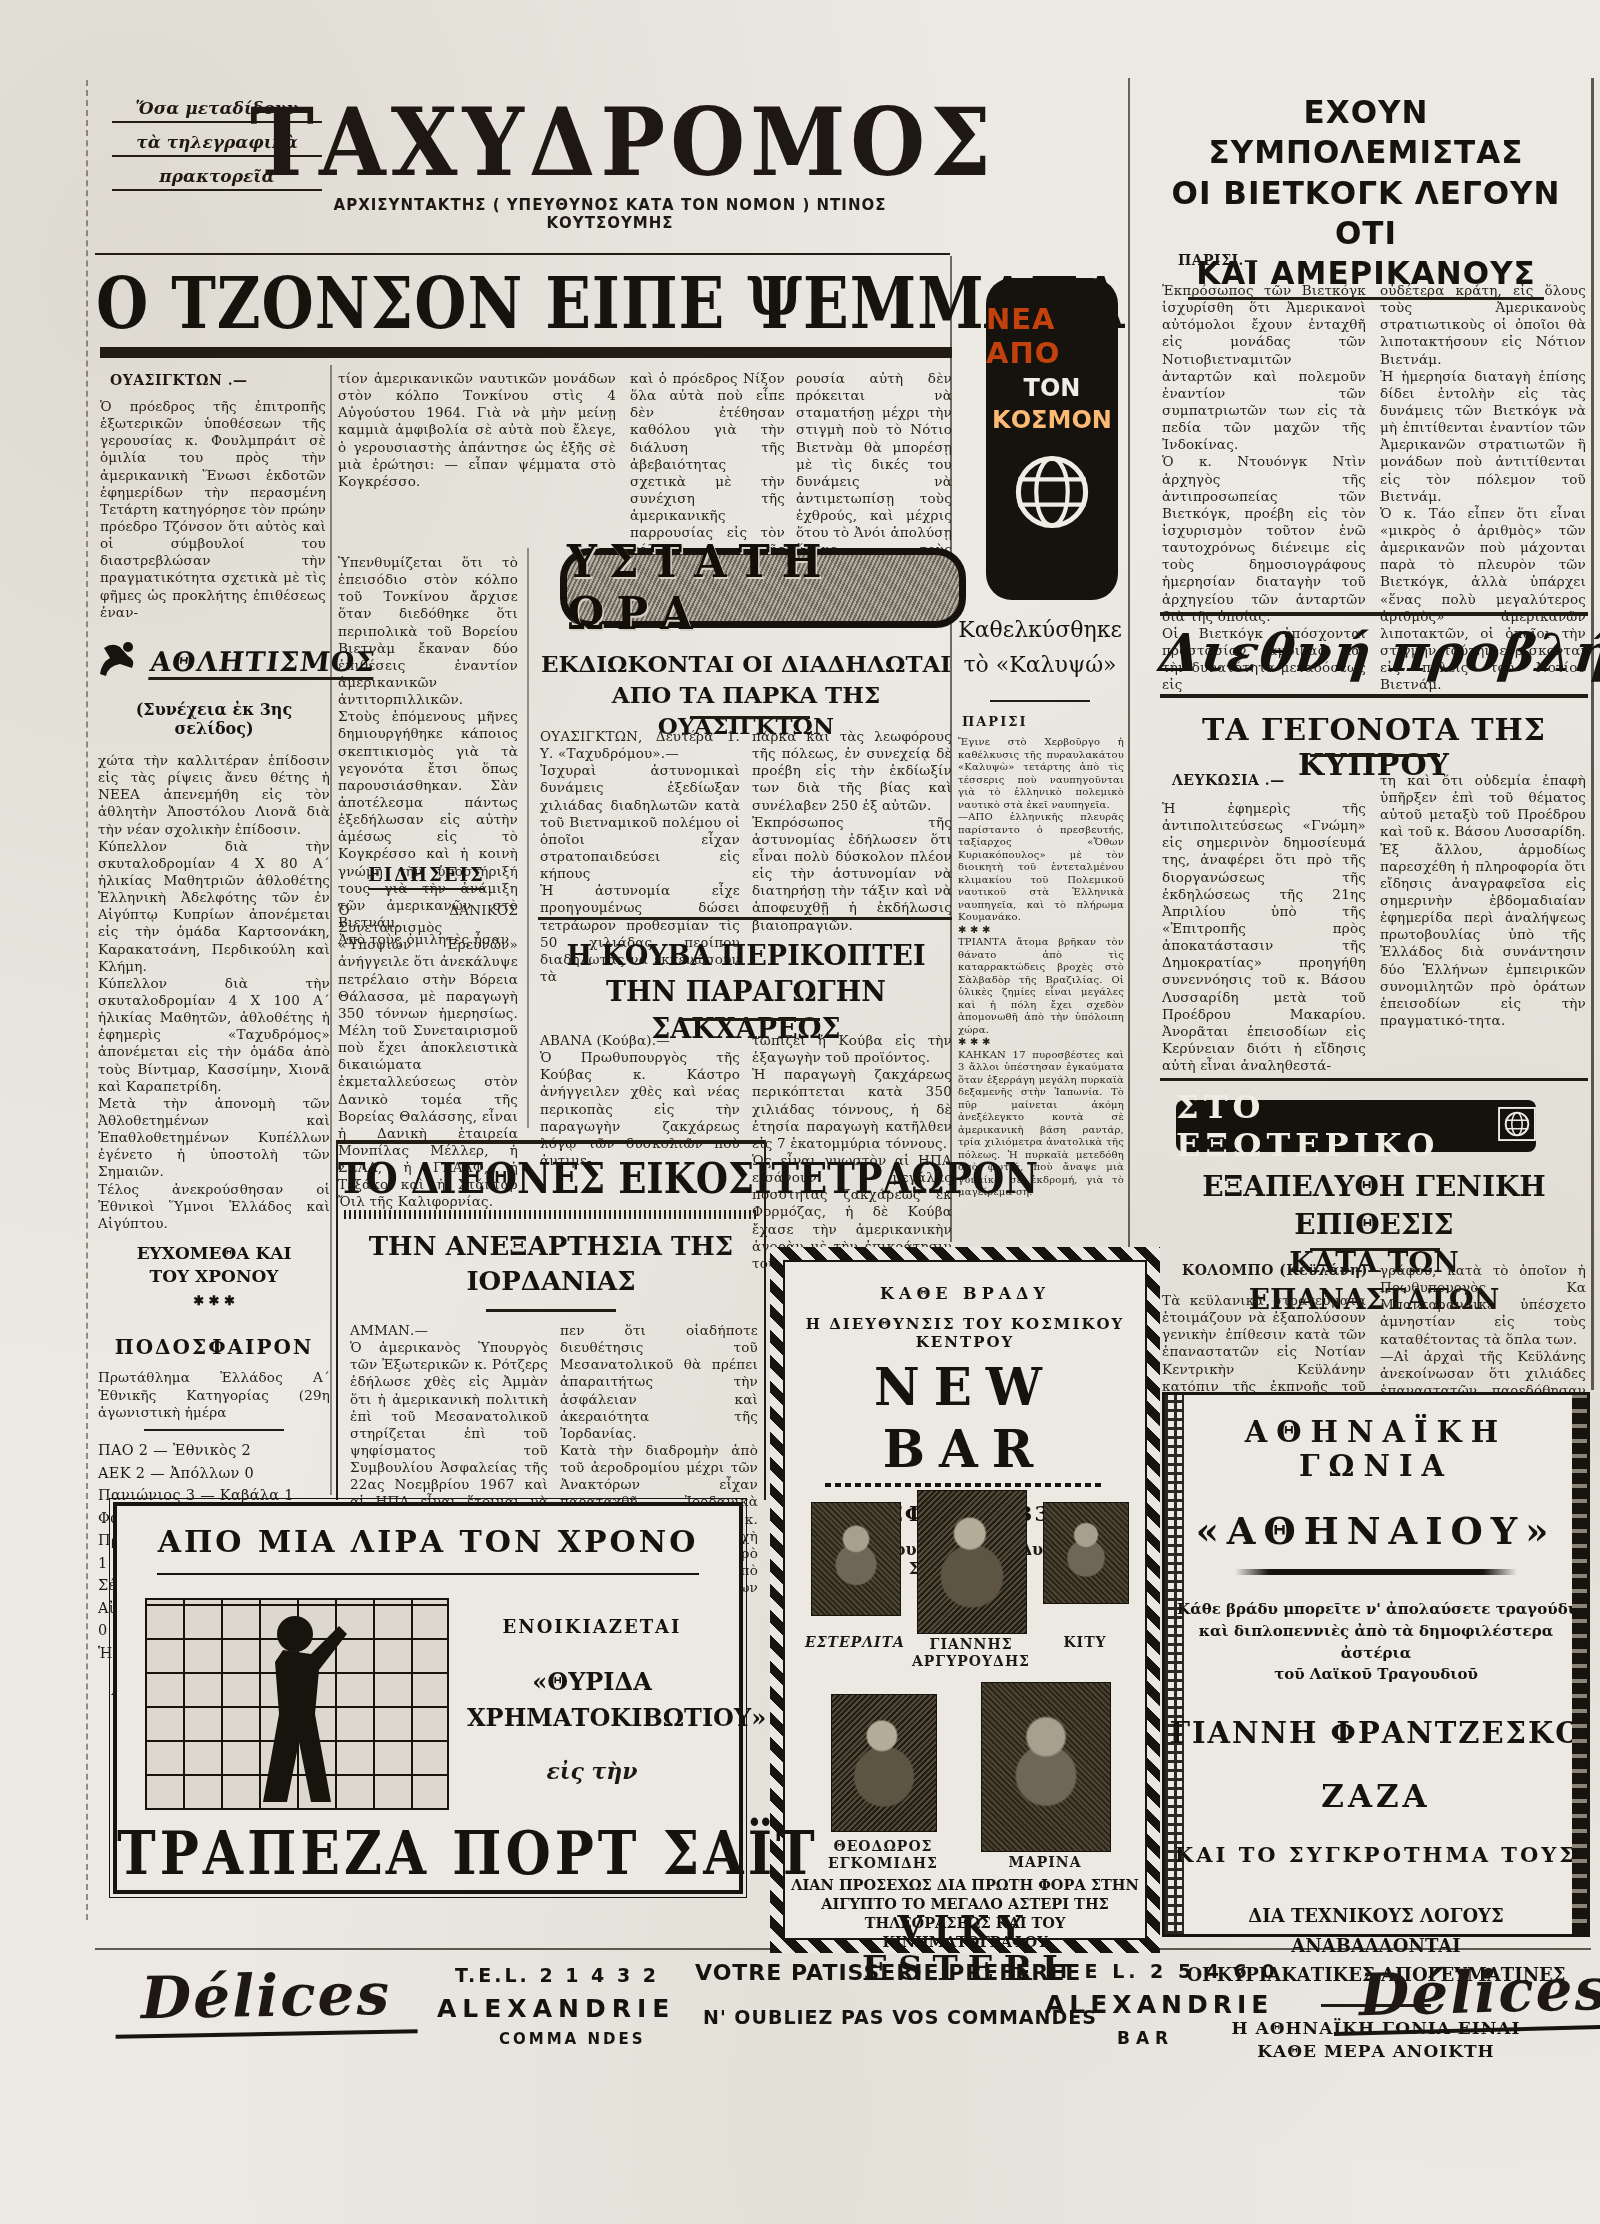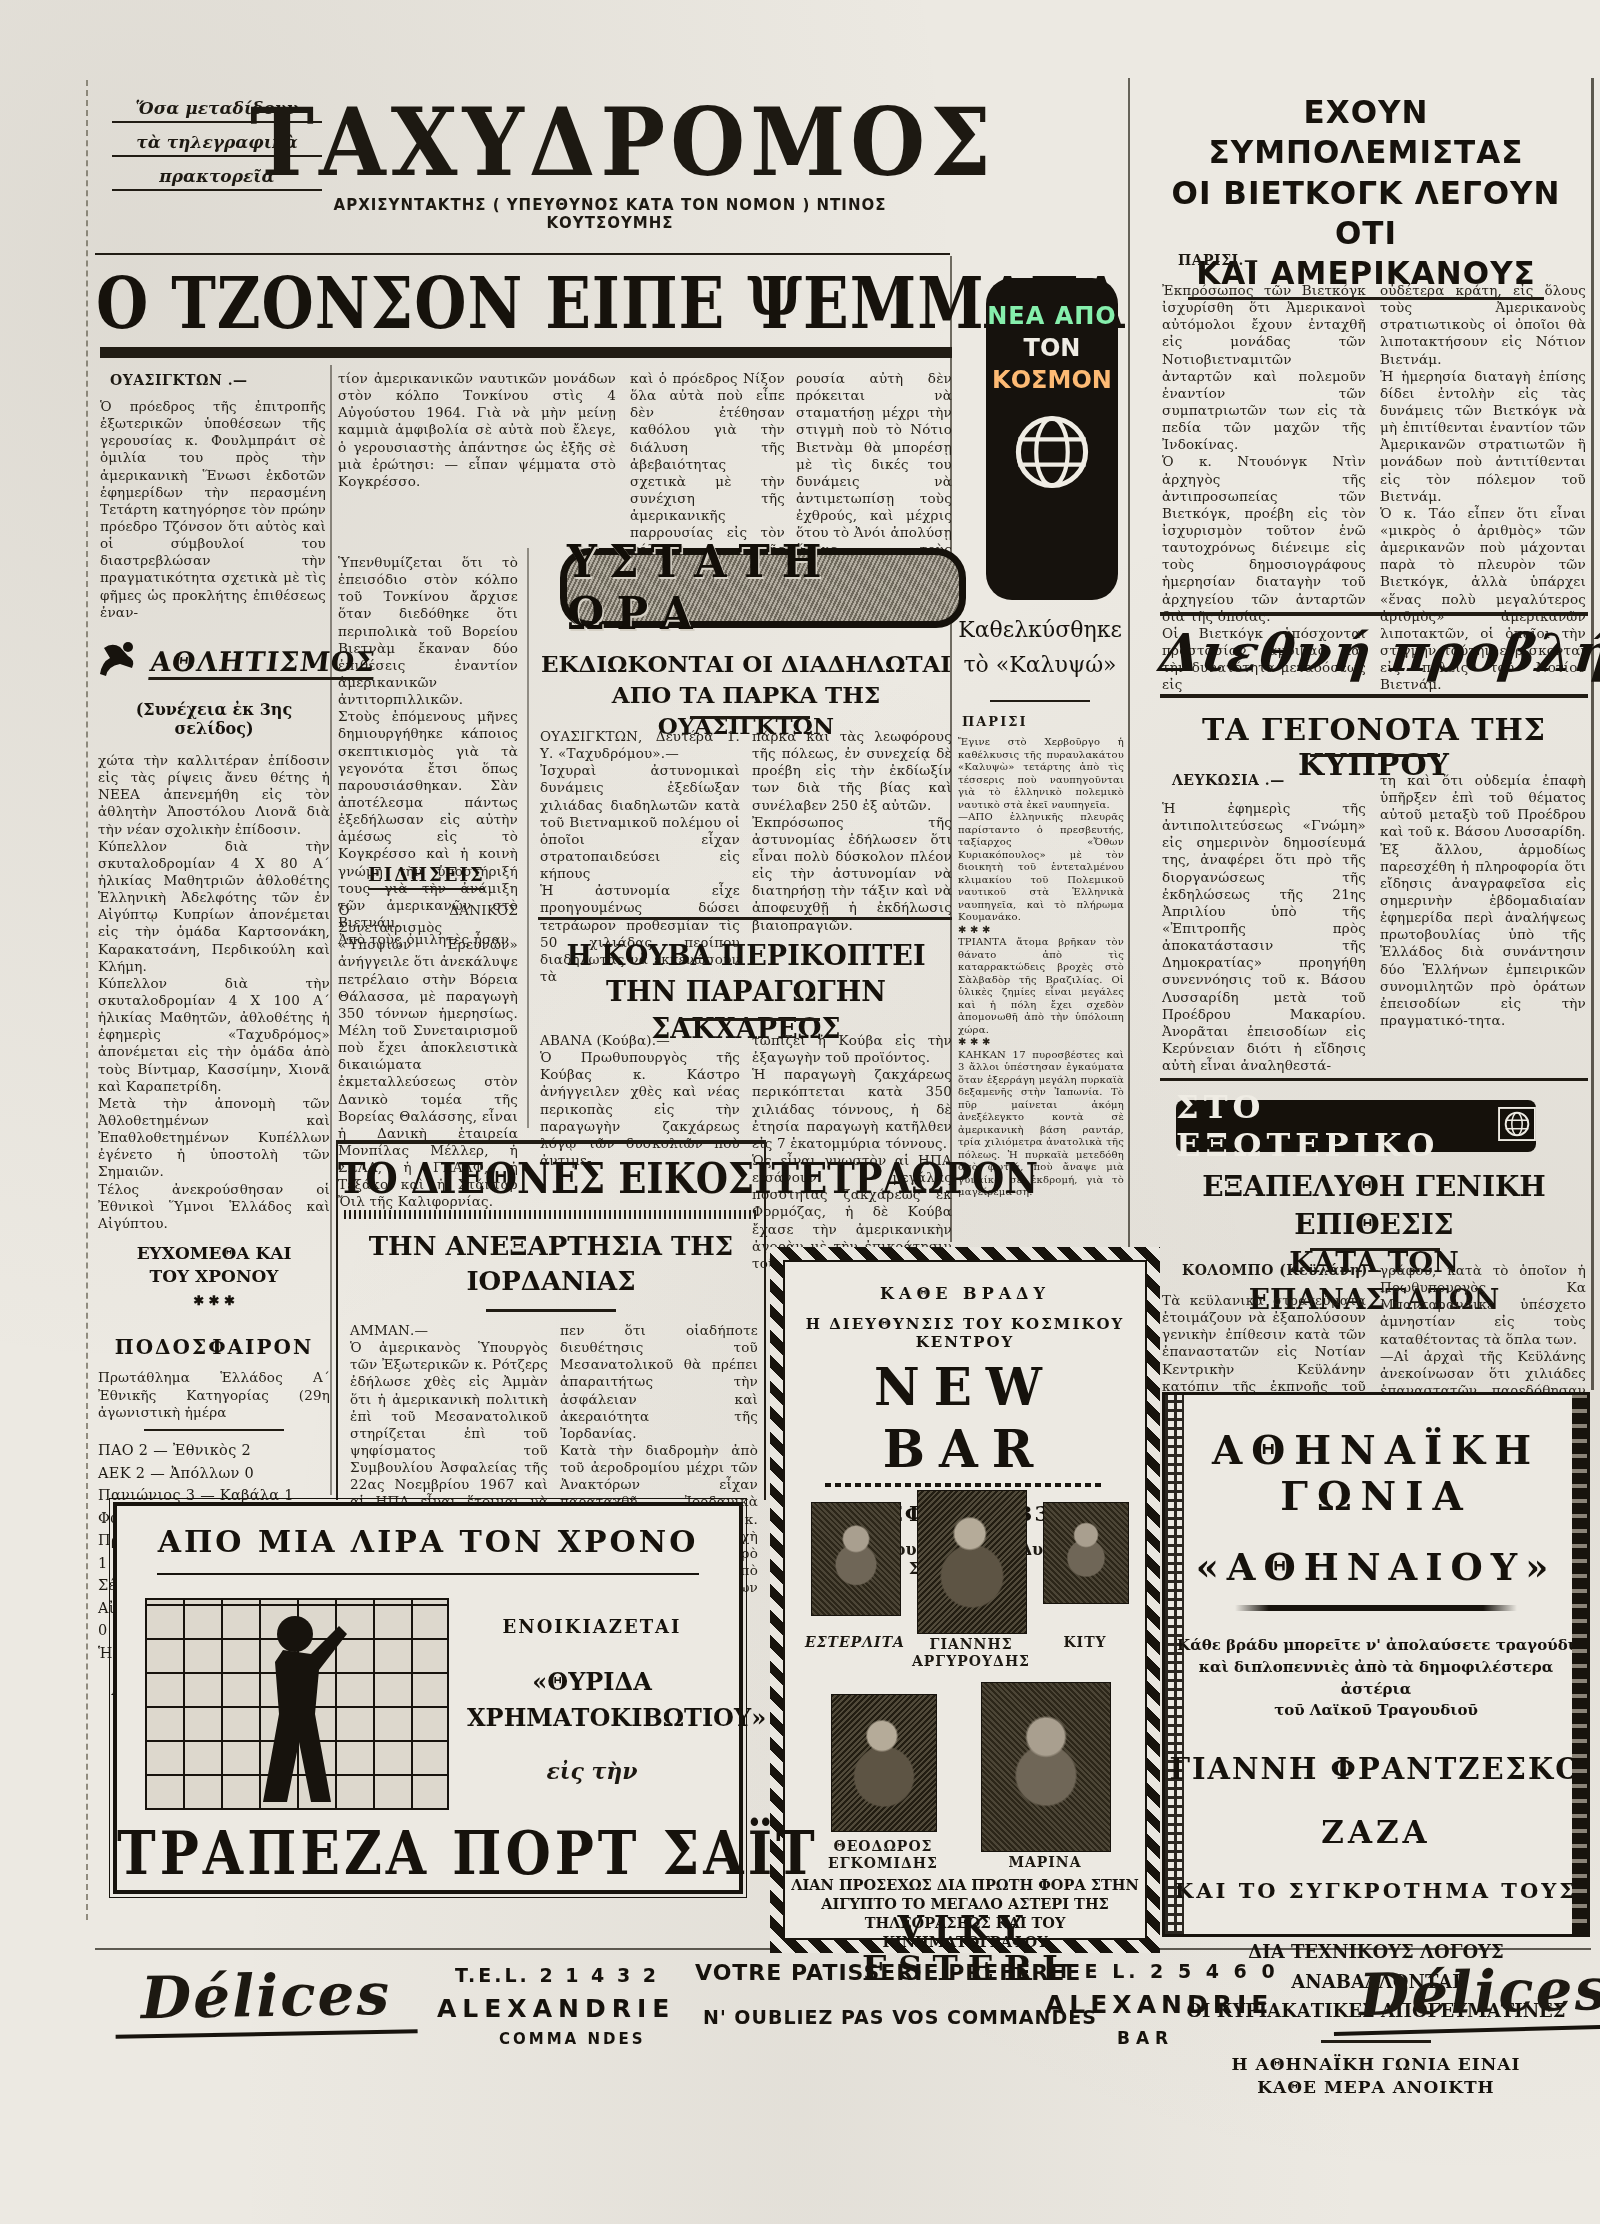--- a/index.html
+++ b/index.html
@@ -145,21 +145,21 @@
     <div>ΤΗΝ ΠΑΡΑΓΩΓΗΝ ΣΑΚΧΑΡΕΩΣ</div>
   </div>
   <div class="abs shortrule" style="left:680px;top:1018px;width:140px;"></div>
   <div class="abs body-text" style="left:540px;top:1032px;width:200px;height:150px;">ΑΒΑΝΑ (Κούβα).—
    Ὁ Πρωθυπουργὸς τῆς Κούβας κ. Κάστρο ἀνήγγειλεν χθὲς καὶ νέας περικοπὰς εἰς τὴν παραγωγὴν ζακχάρεως λόγῳ τῶν δυσκολιῶν ποὺ ἀντιμε-</div>
   <div class="abs body-text" style="left:752px;top:1032px;width:200px;height:205px;">τωπίζει ἡ Κούβα εἰς τὴν ἐξαγωγὴν τοῦ προϊόντος.
    Ἡ παραγωγὴ ζακχάρεως περικόπτεται κατὰ 350 χιλιάδας τόννους, ἡ δὲ ἐτησία παραγωγὴ κατῆλθεν εἰς 7 ἑκατομμύρια τόννους.
    Ὡς εἶναι γνωστὸν αἱ ΗΠΑ εἰσάγουν μεγάλας ποσότητας ζακχάρεως ἐκ Φορμόζας, ἡ δὲ Κούβα ἔχασε τὴν ἀμερικανικὴν ἀγορὰν μὲ τὴν ἐπικράτησιν τοῦ Φιντὲλ Κάστρο.</div>
 
   <div class="abs" style="left:986px;top:278px;width:132px;height:322px;background:#16120d;border-radius:26px;display:flex;flex-direction:column;align-items:center;padding-top:24px;box-sizing:border-box;">
-    <div class="hl sans" style="color:#86efac;font-size:24px;letter-spacing:1px;">ΝΕΑ ΑΠΟ</div>
+    <div class="hl sans" style="color:#c2410c;font-size:29px;letter-spacing:1px;">ΝΕΑ ΑΠΟ</div>
     <div class="hl sans" style="color:#efece4;font-size:24px;margin-top:4px;">ΤΟΝ</div>
     <div class="hl sans" style="color:#fdba74;font-size:24px;margin-top:4px;">ΚΟΣΜΟΝ</div>
     <span style="margin-top:16px;">
       <svg width="84" height="84" viewBox="0 0 40 40">
           <circle cx="20" cy="20" r="16" fill="none" stroke="#efece4" stroke-width="2.4"></circle>
           <ellipse cx="20" cy="20" rx="7.5" ry="16" fill="none" stroke="#efece4" stroke-width="2"></ellipse>
           <line x1="4" y1="14" x2="36" y2="14" stroke="#efece4" stroke-width="2"></line>
           <line x1="4" y1="26" x2="36" y2="26" stroke="#efece4" stroke-width="2"></line>
         </svg>
     </span>
@@ -252,21 +252,21 @@
         <div>ΑΙΓΥΠΤΟ ΤΟ ΜΕΓΑΛΟ ΑΣΤΕΡΙ ΤΗΣ</div>
         <div>ΤΗΛΕΟΡΑΣΕΩΣ ΚΑΙ ΤΟΥ ΚΙΝΗΜΑΤΟΓΡΑΦΟΥ</div>
       </div>
       <div class="hl center" style="position:absolute;left:0;top:646px;width:100%;font-size:34px;letter-spacing:10px;">VIKY ESTERI</div>
     </div>
   </div>
 
   <div class="abs" style="left:1162px;top:1392px;width:428px;height:545px;border:3px solid #17130d;box-sizing:border-box;background:#ece9e2;">
     <div class="meander" style="position:absolute;left:0;top:0;width:17px;height:100%;border-right:2px solid #17130d;opacity:.9;"></div>
     <div style="position:absolute;right:0;top:0;width:15px;height:100%;background:repeating-linear-gradient(0deg,#17130d 0 11px,#8b8478 11px 15px);"></div>
-    <div class="hl center" style="font-size:39px;letter-spacing:9px;margin-top:32px;text-align:center;">ΑΘΗΝΑΪΚΗ ΓΩΝΙΑ</div>
+    <div class="hl center" style="font-size:29px;letter-spacing:9px;margin-top:20px;text-align:center;">ΑΘΗΝΑΪΚΗ ΓΩΝΙΑ</div>
     <div class="hl center" style="font-size:37px;letter-spacing:8px;margin-top:26px;">«ΑΘΗΝΑΙΟΥ»</div>
     <div style="height:6px;margin:16px 70px 0;background:linear-gradient(90deg,transparent,#17130d 12%,#17130d 88%,transparent);"></div>
     <div class="hl center" style="font-size:15px;line-height:1.45;margin-top:24px;">
       <div>Κάθε βράδυ μπορεῖτε ν' ἀπολαύσετε τραγούδι</div>
       <div>καὶ διπλοπεννιὲς ἀπὸ τὰ δημοφιλέστερα ἀστέρια</div>
       <div>τοῦ Λαϊκοῦ Τραγουδιοῦ</div>
     </div>
     <div class="hl center" style="font-size:29px;letter-spacing:2px;margin-top:30px;">ΓΙΑΝΝΗ ΦΡΑΝΤΖΕΣΚΟ</div>
     <div class="hl center" style="font-size:31px;letter-spacing:4px;margin-top:28px;">ΖΑΖΑ</div>
     <div class="hl center" style="font-size:21px;letter-spacing:3px;margin-top:28px;">ΚΑΙ ΤΟ ΣΥΓΚΡΟΤΗΜΑ ΤΟΥΣ</div>

